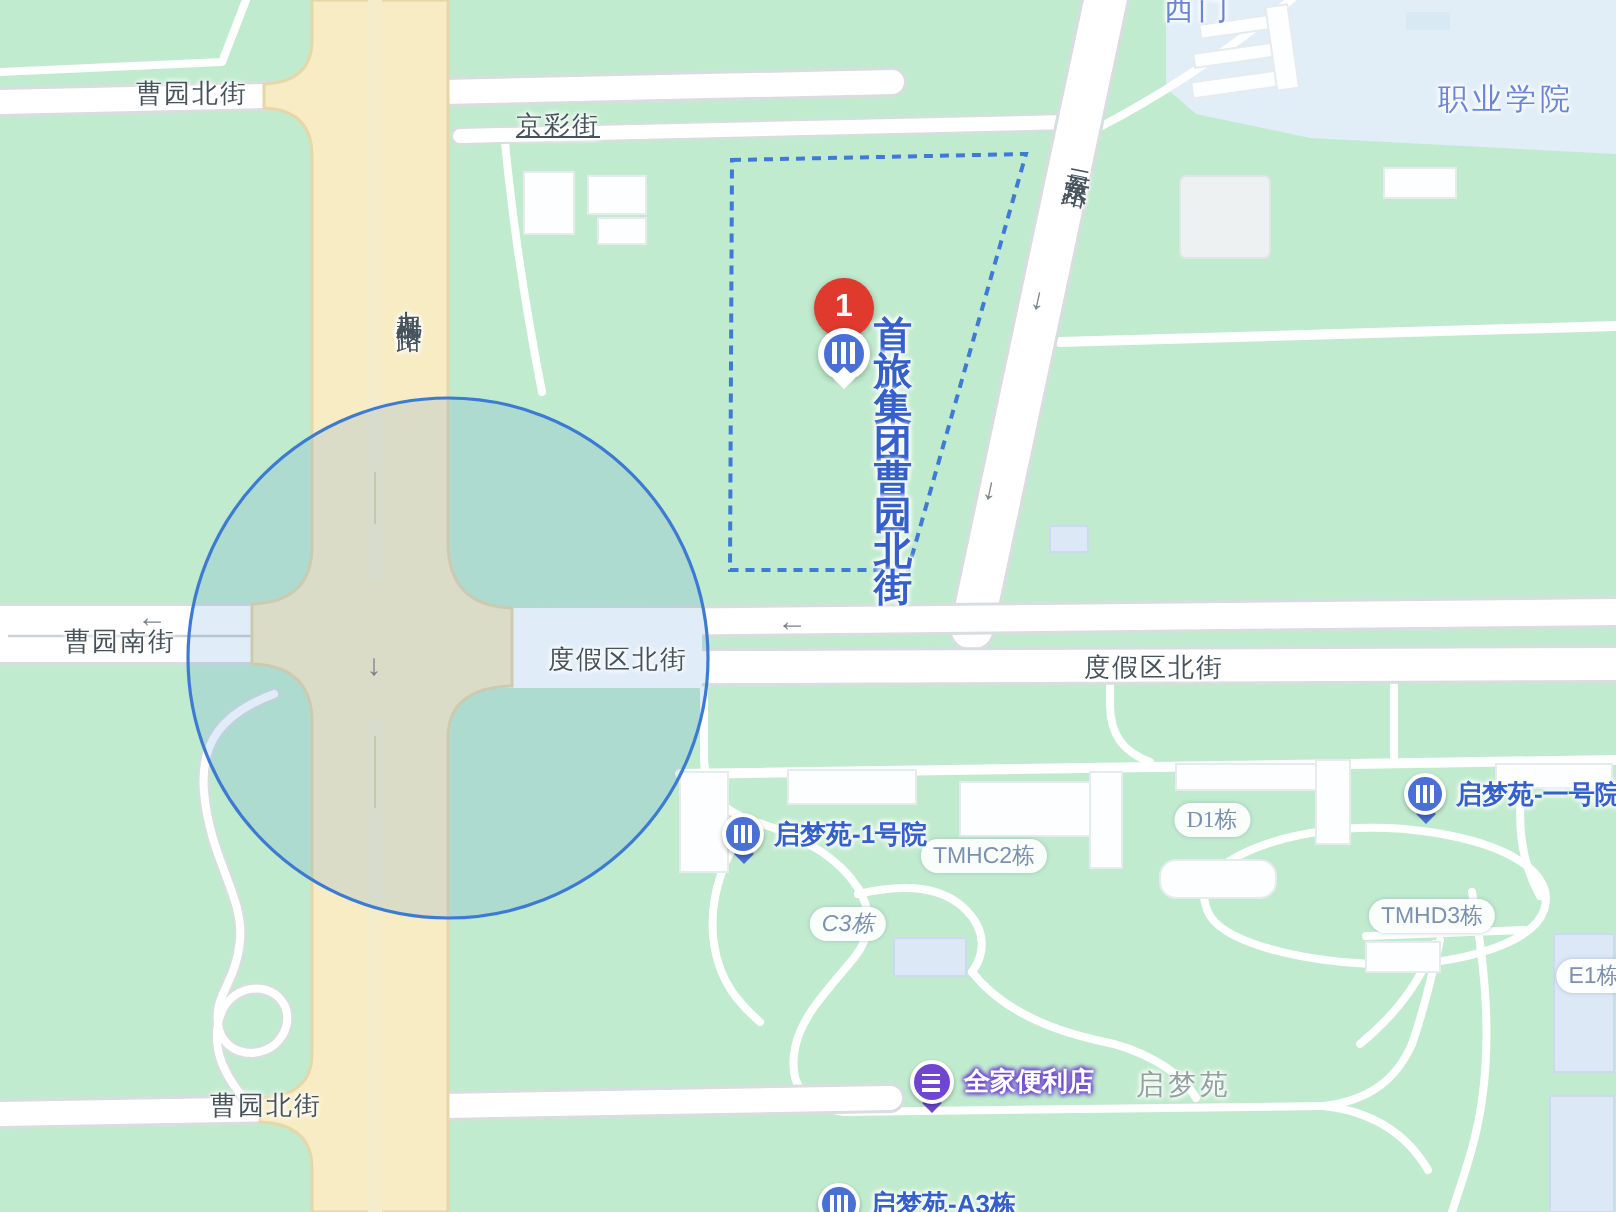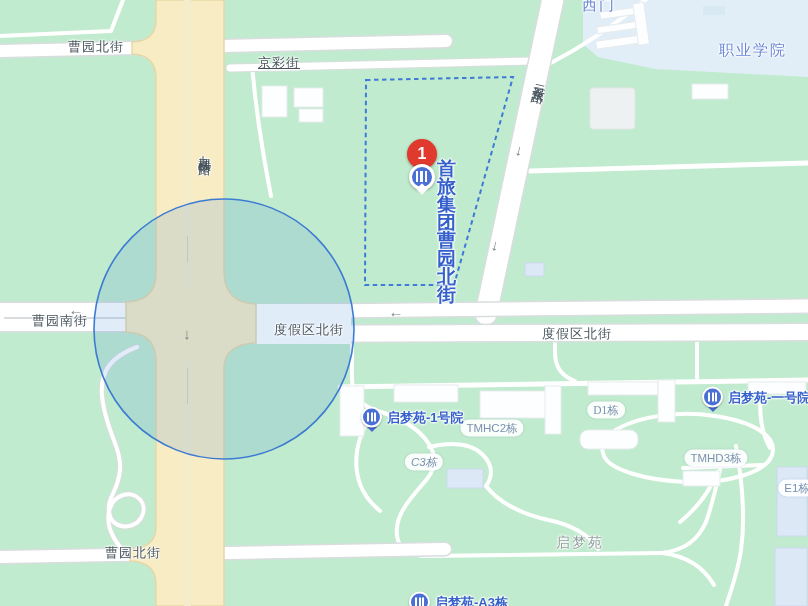--- a/index.html
+++ b/index.html
@@ -202,39 +202,43 @@
       <div class="lbl street" style="left: 77px; top: 47px; transform: translate(-50%, -50%); margin-left: 19px;">曹园北街</div>
       <div class="lbl street" style="left: 279px; top: 63px; transform: translate(-50%, -50%); text-decoration: underline;">京彩街</div>
       <div class="lbl street vert" style="left: 204px; top: 150px; transform: translate(-50%, -50%);">九棵树中路</div>
       <div class="lbl street vert" style="left: 541px; top: 79px; transform: translate(-50%, -50%) rotate(12deg);">云景东路</div>
       <div class="lbl street" style="left: 60px; top: 321px; transform: translate(-50%, -50%);">曹园南街</div>
       <div class="lbl street" style="left: 309px; top: 330px; transform: translate(-50%, -50%);">度假区北街</div>
       <div class="lbl street" style="left: 577px; top: 334px; transform: translate(-50%, -50%);">度假区北街</div>
       <div class="lbl street" style="left: 133px; top: 553px; transform: translate(-50%, -50%);">曹园北街</div>
       <div class="lbl campus-lbl" style="left: 753px; top: 26px; transform: translate(-50%, -50%); margin-top: 24px;">职业学院</div>
       <div class="lbl campus-lbl" style="left: 599px; top: 5px; transform: translate(-50%, -50%);">西门</div>
-      <div class="lbl area-lbl" style="left: 580px; top: 543px; transform: translate(-50%, -50%);">启梦苑</div>
+      <div class="lbl area-lbl" style="left: 592px; top: 543px; transform: translate(-50%, -50%);">启梦苑</div>
       <div class="pill" style="left: 492px; top: 428px; transform: translate(-50%, -50%); text-align: right;">TMHC2栋</div>
       <div class="pill" style="left: 606px; top: 410px; transform: translate(-50%, -50%); font-family: Liberation Serif, serif;">D1栋</div>
       <div class="pill" style="left: 716px; top: 458px; transform: translate(-50%, -50%);">TMHD3栋</div>
       <div class="pill" style="left: 424px; top: 462px; transform: translate(-50%, -50%); font-style: italic;">C3栋</div>
       <div class="pill" style="left: 797px; top: 488px; transform: translate(-50%, -50%);">E1栋</div>
       <div class="arrow" style="left: 76px; top: 309px; transform: translate(-50%, -50%);">←</div>
       <div class="arrow" style="left: 396px; top: 311px; transform: translate(-50%, -50%);">←</div>
       <div class="arrow" style="left: 187px; top: 333px; transform: translate(-50%, -50%);">↓</div>
       <div class="arrow" style="left: 519px; top: 150px; transform: translate(-50%, -50%) rotate(12deg);">↓</div>
       <div class="arrow" style="left: 495px; top: 245px; transform: translate(-50%, -50%) rotate(12deg);">↓</div>
       <div class="poi residence" style="left: 361px; top: 417px;">
         <span class="dot"></span>
         <span class="ptxt">启梦苑-1号院</span>
       </div>
       <div class="poi residence" style="left: 702px; top: 397px;">
         <span class="dot"></span>
         <span class="ptxt">启梦苑-一号院</span>
       </div>
+      <div class="poi store" style="left: 455px; top: 541px;">
+        <span class="dot"></span>
+        <span class="ptxt">全家便利店</span>
+      </div>
       <div class="poi residence" style="left: 409px; top: 602px;">
         <span class="dot"></span>
         <span class="ptxt">启梦苑-A3栋</span>
       </div>
     </div>
 
   <div id="marker">
     <div class="pin">
         <span>1</span>
       </div>

